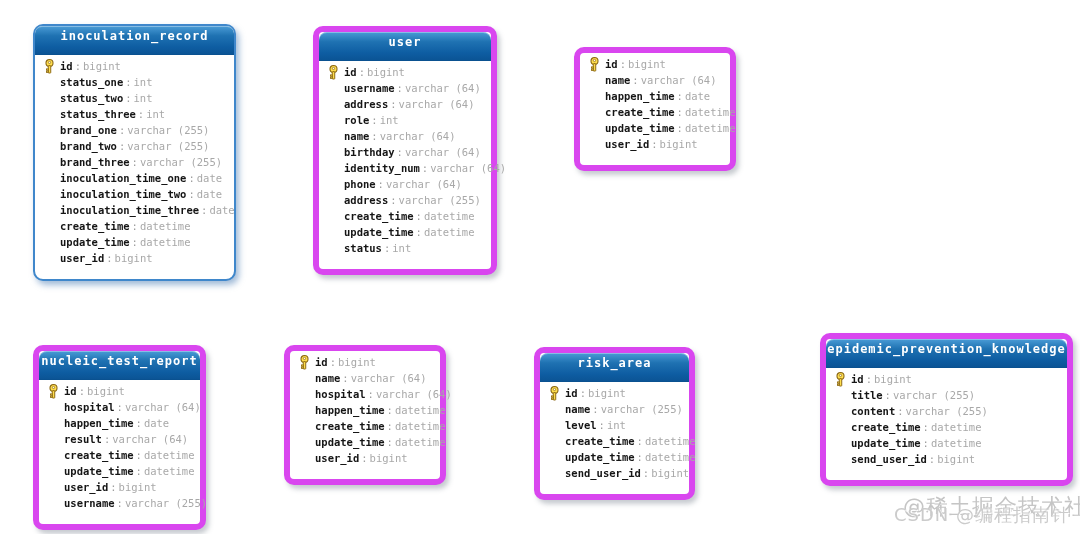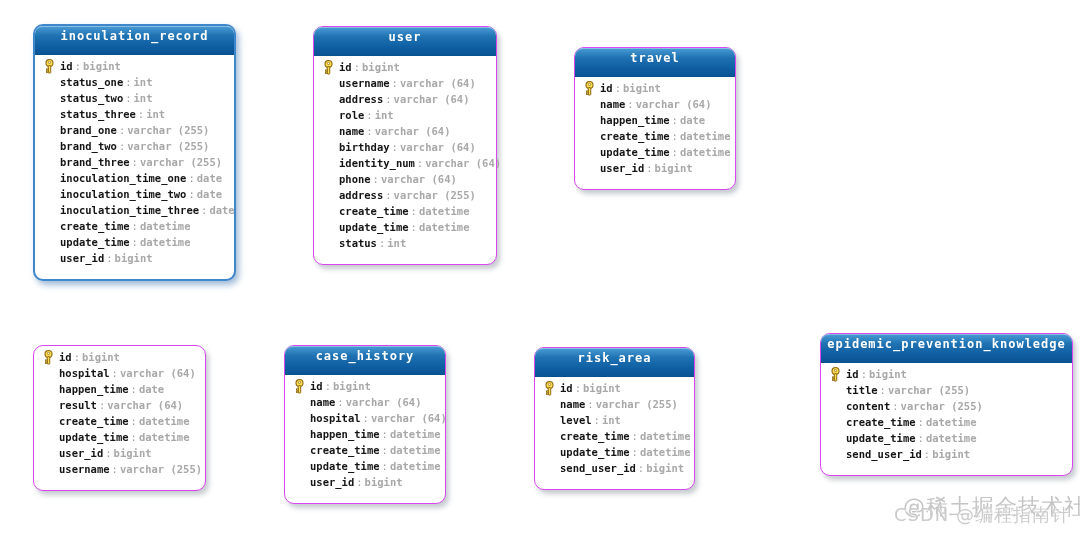--- a/index.html
+++ b/index.html
@@ -16,21 +16,21 @@
   }
   .canvas {
     position: absolute;
     inset: 0;
   }
   
   .db-table {
     position: absolute;
     box-sizing: border-box;
     background: #ffffff;
-    border: 1px solid #d946ef;
+    border: 6px solid #d946ef;
     border-radius: 10px;
     box-shadow: 3px 4px 5px rgba(130,140,150,0.45);
   }
   .db-table.selected {
     border: 2px solid #3f87cb;
     box-shadow: 3px 4px 6px rgba(110,150,195,0.65);
   }
   .tbl-header {
     box-sizing: border-box;
     height: 29px;
@@ -70,21 +70,20 @@
     color: #151515;
   }
   .colon {
     font-size: 10.5px;
     color: #9f9f9f;
     padding: 0 2px 0 2px;
   }
   .field-type {
     font-size: 10.5px;
     color: #a8a8a8;
-    font-weight: bold;
   }
   
   .pos-0 { left: 33px;  top: 24px;  width: 203px; }
   .pos-1 { left: 313px; top: 26px;  width: 184px; }
   .pos-2 { left: 574px; top: 47px;  width: 162px; }
   .pos-3 { left: 33px;  top: 345px; width: 173px; }
   .pos-4 { left: 284px; top: 345px; width: 162px; }
   .pos-5 { left: 534px; top: 347px; width: 161px; }
   .pos-6 { left: 820px; top: 333px; width: 253px; }
   
@@ -477,22 +476,111 @@
             <circle cx="6" cy="3.9" r="1.3" fill="#fffbe8" stroke="#8a6613" stroke-width="0.8"></circle>
           </svg>
         </span>
         <span class="field-name">status</span>
           <span class="colon">:</span>
           <span class="field-type">int</span>
       </div>
       </div>
   </div>
     <div class="db-table pos-2">
+    <div class="tbl-body">
+
+    <div class="field-row">
+        <span class="key-slot">
+          <svg class="key-icon" width="11" height="15" viewBox="0 0 12 17">
+            <circle cx="6" cy="4.6" r="4" fill="#FFDF4D" stroke="#8a6613" stroke-width="1.2"></circle>
+            <rect x="4.6" y="7.5" width="2.8" height="8.4" rx="0.6" fill="#FFDF4D" stroke="#8a6613" stroke-width="1.1"></rect>
+            <rect x="2.5" y="11.2" width="2.4" height="1.5" fill="#FFDF4D" stroke="#8a6613" stroke-width="0.9"></rect>
+            <rect x="2.5" y="13.7" width="2.4" height="1.5" fill="#FFDF4D" stroke="#8a6613" stroke-width="0.9"></rect>
+            <circle cx="6" cy="3.9" r="1.3" fill="#fffbe8" stroke="#8a6613" stroke-width="0.8"></circle>
+          </svg>
+        </span>
+        <span class="field-name">id</span>
+          <span class="colon">:</span>
+          <span class="field-type">bigint</span>
+      </div>
+        <div class="field-row">
+        <span class="key-slot">
+          <svg class="key-icon" width="11" height="15" viewBox="0 0 12 17" style="visibility: hidden;">
+            <circle cx="6" cy="4.6" r="4" fill="#FFDF4D" stroke="#8a6613" stroke-width="1.2"></circle>
+            <rect x="4.6" y="7.5" width="2.8" height="8.4" rx="0.6" fill="#FFDF4D" stroke="#8a6613" stroke-width="1.1"></rect>
+            <rect x="2.5" y="11.2" width="2.4" height="1.5" fill="#FFDF4D" stroke="#8a6613" stroke-width="0.9"></rect>
+            <rect x="2.5" y="13.7" width="2.4" height="1.5" fill="#FFDF4D" stroke="#8a6613" stroke-width="0.9"></rect>
+            <circle cx="6" cy="3.9" r="1.3" fill="#fffbe8" stroke="#8a6613" stroke-width="0.8"></circle>
+          </svg>
+        </span>
+        <span class="field-name">name</span>
+          <span class="colon">:</span>
+          <span class="field-type">varchar (64)</span>
+      </div>
+        <div class="field-row">
+        <span class="key-slot">
+          <svg class="key-icon" width="11" height="15" viewBox="0 0 12 17" style="visibility: hidden;">
+            <circle cx="6" cy="4.6" r="4" fill="#FFDF4D" stroke="#8a6613" stroke-width="1.2"></circle>
+            <rect x="4.6" y="7.5" width="2.8" height="8.4" rx="0.6" fill="#FFDF4D" stroke="#8a6613" stroke-width="1.1"></rect>
+            <rect x="2.5" y="11.2" width="2.4" height="1.5" fill="#FFDF4D" stroke="#8a6613" stroke-width="0.9"></rect>
+            <rect x="2.5" y="13.7" width="2.4" height="1.5" fill="#FFDF4D" stroke="#8a6613" stroke-width="0.9"></rect>
+            <circle cx="6" cy="3.9" r="1.3" fill="#fffbe8" stroke="#8a6613" stroke-width="0.8"></circle>
+          </svg>
+        </span>
+        <span class="field-name">happen_time</span>
+          <span class="colon">:</span>
+          <span class="field-type">date</span>
+      </div>
+        <div class="field-row">
+        <span class="key-slot">
+          <svg class="key-icon" width="11" height="15" viewBox="0 0 12 17" style="visibility: hidden;">
+            <circle cx="6" cy="4.6" r="4" fill="#FFDF4D" stroke="#8a6613" stroke-width="1.2"></circle>
+            <rect x="4.6" y="7.5" width="2.8" height="8.4" rx="0.6" fill="#FFDF4D" stroke="#8a6613" stroke-width="1.1"></rect>
+            <rect x="2.5" y="11.2" width="2.4" height="1.5" fill="#FFDF4D" stroke="#8a6613" stroke-width="0.9"></rect>
+            <rect x="2.5" y="13.7" width="2.4" height="1.5" fill="#FFDF4D" stroke="#8a6613" stroke-width="0.9"></rect>
+            <circle cx="6" cy="3.9" r="1.3" fill="#fffbe8" stroke="#8a6613" stroke-width="0.8"></circle>
+          </svg>
+        </span>
+        <span class="field-name">create_time</span>
+          <span class="colon">:</span>
+          <span class="field-type">datetime</span>
+      </div>
+        <div class="field-row">
+        <span class="key-slot">
+          <svg class="key-icon" width="11" height="15" viewBox="0 0 12 17" style="visibility: hidden;">
+            <circle cx="6" cy="4.6" r="4" fill="#FFDF4D" stroke="#8a6613" stroke-width="1.2"></circle>
+            <rect x="4.6" y="7.5" width="2.8" height="8.4" rx="0.6" fill="#FFDF4D" stroke="#8a6613" stroke-width="1.1"></rect>
+            <rect x="2.5" y="11.2" width="2.4" height="1.5" fill="#FFDF4D" stroke="#8a6613" stroke-width="0.9"></rect>
+            <rect x="2.5" y="13.7" width="2.4" height="1.5" fill="#FFDF4D" stroke="#8a6613" stroke-width="0.9"></rect>
+            <circle cx="6" cy="3.9" r="1.3" fill="#fffbe8" stroke="#8a6613" stroke-width="0.8"></circle>
+          </svg>
+        </span>
+        <span class="field-name">update_time</span>
+          <span class="colon">:</span>
+          <span class="field-type">datetime</span>
+      </div>
+        <div class="field-row">
+        <span class="key-slot">
+          <svg class="key-icon" width="11" height="15" viewBox="0 0 12 17" style="visibility: hidden;">
+            <circle cx="6" cy="4.6" r="4" fill="#FFDF4D" stroke="#8a6613" stroke-width="1.2"></circle>
+            <rect x="4.6" y="7.5" width="2.8" height="8.4" rx="0.6" fill="#FFDF4D" stroke="#8a6613" stroke-width="1.1"></rect>
+            <rect x="2.5" y="11.2" width="2.4" height="1.5" fill="#FFDF4D" stroke="#8a6613" stroke-width="0.9"></rect>
+            <rect x="2.5" y="13.7" width="2.4" height="1.5" fill="#FFDF4D" stroke="#8a6613" stroke-width="0.9"></rect>
+            <circle cx="6" cy="3.9" r="1.3" fill="#fffbe8" stroke="#8a6613" stroke-width="0.8"></circle>
+          </svg>
+        </span>
+        <span class="field-name">user_id</span>
+          <span class="colon">:</span>
+          <span class="field-type">bigint</span>
+      </div>
+      </div>
+  </div>
+    <div class="db-table pos-3">
     <div class="tbl-header">
-      <span>travel</span>
+      <span>nucleic_test_report</span>
     </div>
     <div class="tbl-body">
 
     <div class="field-row">
         <span class="key-slot">
           <svg class="key-icon" width="11" height="15" viewBox="0 0 12 17">
             <circle cx="6" cy="4.6" r="4" fill="#FFDF4D" stroke="#8a6613" stroke-width="1.2"></circle>
             <rect x="4.6" y="7.5" width="2.8" height="8.4" rx="0.6" fill="#FFDF4D" stroke="#8a6613" stroke-width="1.1"></rect>
             <rect x="2.5" y="11.2" width="2.4" height="1.5" fill="#FFDF4D" stroke="#8a6613" stroke-width="0.9"></rect>
             <rect x="2.5" y="13.7" width="2.4" height="1.5" fill="#FFDF4D" stroke="#8a6613" stroke-width="0.9"></rect>
@@ -506,109 +594,20 @@
         <div class="field-row">
         <span class="key-slot">
           <svg class="key-icon" width="11" height="15" viewBox="0 0 12 17" style="visibility: hidden;">
             <circle cx="6" cy="4.6" r="4" fill="#FFDF4D" stroke="#8a6613" stroke-width="1.2"></circle>
             <rect x="4.6" y="7.5" width="2.8" height="8.4" rx="0.6" fill="#FFDF4D" stroke="#8a6613" stroke-width="1.1"></rect>
             <rect x="2.5" y="11.2" width="2.4" height="1.5" fill="#FFDF4D" stroke="#8a6613" stroke-width="0.9"></rect>
             <rect x="2.5" y="13.7" width="2.4" height="1.5" fill="#FFDF4D" stroke="#8a6613" stroke-width="0.9"></rect>
             <circle cx="6" cy="3.9" r="1.3" fill="#fffbe8" stroke="#8a6613" stroke-width="0.8"></circle>
           </svg>
         </span>
-        <span class="field-name">name</span>
-          <span class="colon">:</span>
-          <span class="field-type">varchar (64)</span>
-      </div>
-        <div class="field-row">
-        <span class="key-slot">
-          <svg class="key-icon" width="11" height="15" viewBox="0 0 12 17" style="visibility: hidden;">
-            <circle cx="6" cy="4.6" r="4" fill="#FFDF4D" stroke="#8a6613" stroke-width="1.2"></circle>
-            <rect x="4.6" y="7.5" width="2.8" height="8.4" rx="0.6" fill="#FFDF4D" stroke="#8a6613" stroke-width="1.1"></rect>
-            <rect x="2.5" y="11.2" width="2.4" height="1.5" fill="#FFDF4D" stroke="#8a6613" stroke-width="0.9"></rect>
-            <rect x="2.5" y="13.7" width="2.4" height="1.5" fill="#FFDF4D" stroke="#8a6613" stroke-width="0.9"></rect>
-            <circle cx="6" cy="3.9" r="1.3" fill="#fffbe8" stroke="#8a6613" stroke-width="0.8"></circle>
-          </svg>
-        </span>
-        <span class="field-name">happen_time</span>
-          <span class="colon">:</span>
-          <span class="field-type">date</span>
-      </div>
-        <div class="field-row">
-        <span class="key-slot">
-          <svg class="key-icon" width="11" height="15" viewBox="0 0 12 17" style="visibility: hidden;">
-            <circle cx="6" cy="4.6" r="4" fill="#FFDF4D" stroke="#8a6613" stroke-width="1.2"></circle>
-            <rect x="4.6" y="7.5" width="2.8" height="8.4" rx="0.6" fill="#FFDF4D" stroke="#8a6613" stroke-width="1.1"></rect>
-            <rect x="2.5" y="11.2" width="2.4" height="1.5" fill="#FFDF4D" stroke="#8a6613" stroke-width="0.9"></rect>
-            <rect x="2.5" y="13.7" width="2.4" height="1.5" fill="#FFDF4D" stroke="#8a6613" stroke-width="0.9"></rect>
-            <circle cx="6" cy="3.9" r="1.3" fill="#fffbe8" stroke="#8a6613" stroke-width="0.8"></circle>
-          </svg>
-        </span>
-        <span class="field-name">create_time</span>
-          <span class="colon">:</span>
-          <span class="field-type">datetime</span>
-      </div>
-        <div class="field-row">
-        <span class="key-slot">
-          <svg class="key-icon" width="11" height="15" viewBox="0 0 12 17" style="visibility: hidden;">
-            <circle cx="6" cy="4.6" r="4" fill="#FFDF4D" stroke="#8a6613" stroke-width="1.2"></circle>
-            <rect x="4.6" y="7.5" width="2.8" height="8.4" rx="0.6" fill="#FFDF4D" stroke="#8a6613" stroke-width="1.1"></rect>
-            <rect x="2.5" y="11.2" width="2.4" height="1.5" fill="#FFDF4D" stroke="#8a6613" stroke-width="0.9"></rect>
-            <rect x="2.5" y="13.7" width="2.4" height="1.5" fill="#FFDF4D" stroke="#8a6613" stroke-width="0.9"></rect>
-            <circle cx="6" cy="3.9" r="1.3" fill="#fffbe8" stroke="#8a6613" stroke-width="0.8"></circle>
-          </svg>
-        </span>
-        <span class="field-name">update_time</span>
-          <span class="colon">:</span>
-          <span class="field-type">datetime</span>
-      </div>
-        <div class="field-row">
-        <span class="key-slot">
-          <svg class="key-icon" width="11" height="15" viewBox="0 0 12 17" style="visibility: hidden;">
-            <circle cx="6" cy="4.6" r="4" fill="#FFDF4D" stroke="#8a6613" stroke-width="1.2"></circle>
-            <rect x="4.6" y="7.5" width="2.8" height="8.4" rx="0.6" fill="#FFDF4D" stroke="#8a6613" stroke-width="1.1"></rect>
-            <rect x="2.5" y="11.2" width="2.4" height="1.5" fill="#FFDF4D" stroke="#8a6613" stroke-width="0.9"></rect>
-            <rect x="2.5" y="13.7" width="2.4" height="1.5" fill="#FFDF4D" stroke="#8a6613" stroke-width="0.9"></rect>
-            <circle cx="6" cy="3.9" r="1.3" fill="#fffbe8" stroke="#8a6613" stroke-width="0.8"></circle>
-          </svg>
-        </span>
-        <span class="field-name">user_id</span>
-          <span class="colon">:</span>
-          <span class="field-type">bigint</span>
-      </div>
-      </div>
-  </div>
-    <div class="db-table pos-3">
-    <div class="tbl-body">
-
-    <div class="field-row">
-        <span class="key-slot">
-          <svg class="key-icon" width="11" height="15" viewBox="0 0 12 17">
-            <circle cx="6" cy="4.6" r="4" fill="#FFDF4D" stroke="#8a6613" stroke-width="1.2"></circle>
-            <rect x="4.6" y="7.5" width="2.8" height="8.4" rx="0.6" fill="#FFDF4D" stroke="#8a6613" stroke-width="1.1"></rect>
-            <rect x="2.5" y="11.2" width="2.4" height="1.5" fill="#FFDF4D" stroke="#8a6613" stroke-width="0.9"></rect>
-            <rect x="2.5" y="13.7" width="2.4" height="1.5" fill="#FFDF4D" stroke="#8a6613" stroke-width="0.9"></rect>
-            <circle cx="6" cy="3.9" r="1.3" fill="#fffbe8" stroke="#8a6613" stroke-width="0.8"></circle>
-          </svg>
-        </span>
-        <span class="field-name">id</span>
-          <span class="colon">:</span>
-          <span class="field-type">bigint</span>
-      </div>
-        <div class="field-row">
-        <span class="key-slot">
-          <svg class="key-icon" width="11" height="15" viewBox="0 0 12 17" style="visibility: hidden;">
-            <circle cx="6" cy="4.6" r="4" fill="#FFDF4D" stroke="#8a6613" stroke-width="1.2"></circle>
-            <rect x="4.6" y="7.5" width="2.8" height="8.4" rx="0.6" fill="#FFDF4D" stroke="#8a6613" stroke-width="1.1"></rect>
-            <rect x="2.5" y="11.2" width="2.4" height="1.5" fill="#FFDF4D" stroke="#8a6613" stroke-width="0.9"></rect>
-            <rect x="2.5" y="13.7" width="2.4" height="1.5" fill="#FFDF4D" stroke="#8a6613" stroke-width="0.9"></rect>
-            <circle cx="6" cy="3.9" r="1.3" fill="#fffbe8" stroke="#8a6613" stroke-width="0.8"></circle>
-          </svg>
-        </span>
         <span class="field-name">hospital</span>
           <span class="colon">:</span>
           <span class="field-type">varchar (64)</span>
       </div>
         <div class="field-row">
         <span class="key-slot">
           <svg class="key-icon" width="11" height="15" viewBox="0 0 12 17" style="visibility: hidden;">
             <circle cx="6" cy="4.6" r="4" fill="#FFDF4D" stroke="#8a6613" stroke-width="1.2"></circle>
             <rect x="4.6" y="7.5" width="2.8" height="8.4" rx="0.6" fill="#FFDF4D" stroke="#8a6613" stroke-width="1.1"></rect>
             <rect x="2.5" y="11.2" width="2.4" height="1.5" fill="#FFDF4D" stroke="#8a6613" stroke-width="0.9"></rect>
@@ -686,23 +685,20 @@
             <circle cx="6" cy="3.9" r="1.3" fill="#fffbe8" stroke="#8a6613" stroke-width="0.8"></circle>
           </svg>
         </span>
         <span class="field-name">username</span>
           <span class="colon">:</span>
           <span class="field-type">varchar (255)</span>
       </div>
       </div>
   </div>
     <div class="db-table pos-4">
-    <div class="tbl-header">
-      <span>case_history</span>
-    </div>
     <div class="tbl-body">
 
     <div class="field-row">
         <span class="key-slot">
           <svg class="key-icon" width="11" height="15" viewBox="0 0 12 17">
             <circle cx="6" cy="4.6" r="4" fill="#FFDF4D" stroke="#8a6613" stroke-width="1.2"></circle>
             <rect x="4.6" y="7.5" width="2.8" height="8.4" rx="0.6" fill="#FFDF4D" stroke="#8a6613" stroke-width="1.1"></rect>
             <rect x="2.5" y="11.2" width="2.4" height="1.5" fill="#FFDF4D" stroke="#8a6613" stroke-width="0.9"></rect>
             <rect x="2.5" y="13.7" width="2.4" height="1.5" fill="#FFDF4D" stroke="#8a6613" stroke-width="0.9"></rect>
             <circle cx="6" cy="3.9" r="1.3" fill="#fffbe8" stroke="#8a6613" stroke-width="0.8"></circle>

